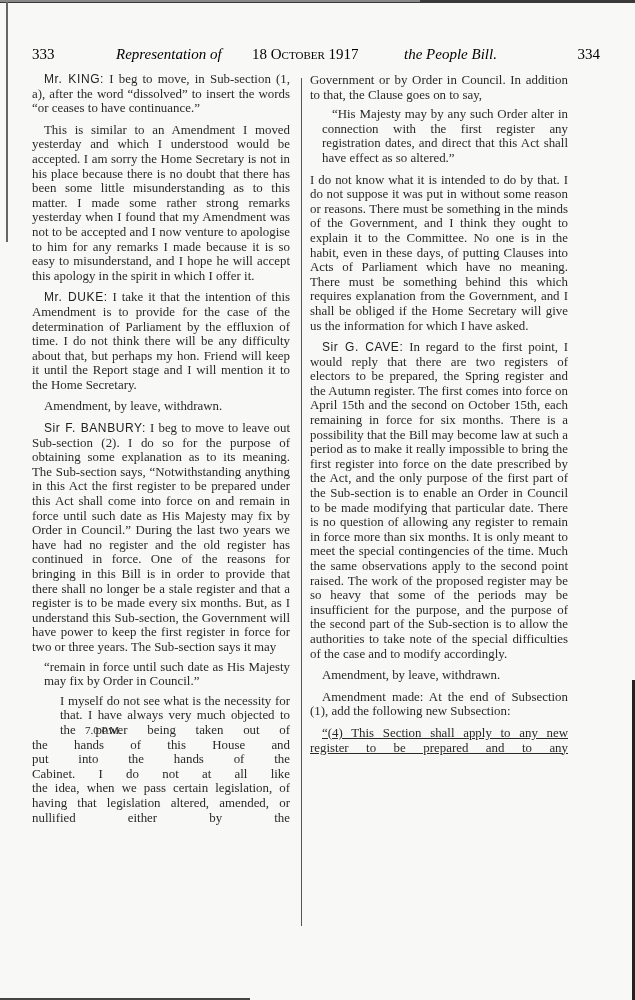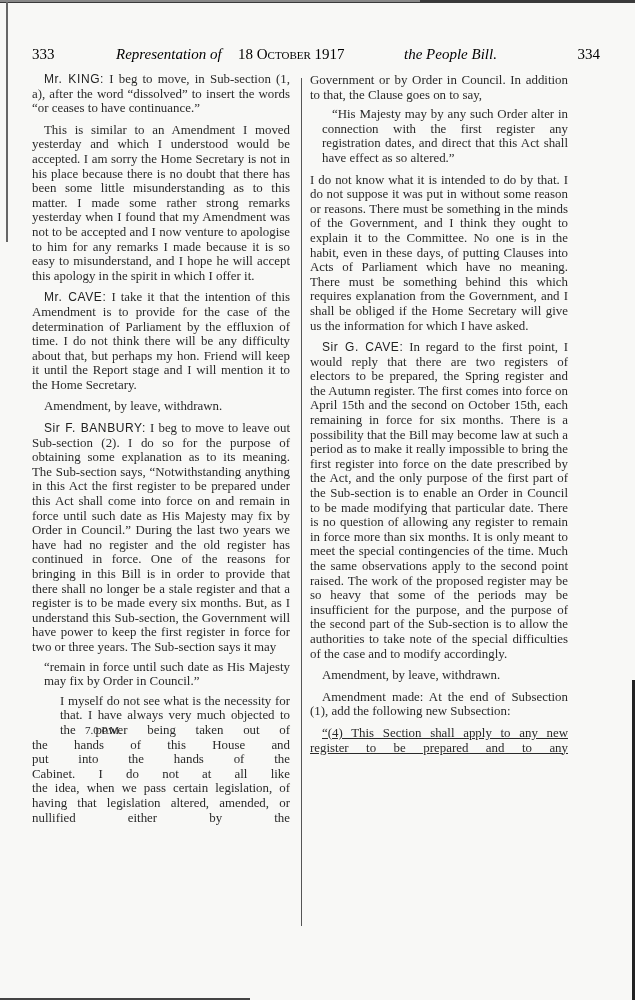--- a/index.html
+++ b/index.html
@@ -15,21 +15,21 @@
   .bottom-edge { position: absolute; left: 0; bottom: 0; width: 250px; height: 2px; background: #444; }
   .right-edge { position: absolute; right: 0; top: 680px; width: 3px; height: 320px; background: #222; }
 
   .header {
     position: absolute; top: 46px; left: 32px; width: 568px; height: 16px;
     font-size: 15px; color: #000000;
   }
   .header span { position: absolute; top: 0; white-space: nowrap; }
   .pn-left { left: 0; }
   .title-left { left: 84px; font-style: italic; }
-  .date { left: 206px; font-variant: small-caps; text-align: center; }
+  .date { left: 220px; font-variant: small-caps; text-align: center; }
   .title-right { left: 372px; font-style: italic; }
   .pn-right { right: 0; }
 
   .col {
     position: absolute; top: 65px; width: 258px;
     font-size: 12.9px; line-height: 14.6px; text-align: justify;
     hyphens: none;
   }
   .col-left { left: 32px; }
   .col-right { left: 310px; top: 66px; }
@@ -60,21 +60,21 @@
   <span class="date">18 October 1917</span>
   <span class="title-right">the People Bill.</span>
   <span class="pn-right">334</span>
 </div>
 
 <div class="rule"></div>
 
 <div class="col col-left">
   <p class="ind"><span class="speaker">Mr. KING:</span><span> I beg to move, in Sub-section (1, a), after the word “dissolved” to insert the words “or ceases to have continuance.”</span></p>
   <p class="ind">This is similar to an Amendment I moved yesterday and which I understood would be accepted. I am sorry the Home Secretary is not in his place because there is no doubt that there has been some little misunderstanding as to this matter. I made some rather strong remarks yesterday when I found that my Amendment was not to be accepted and I now venture to apologise to him for any remarks I made because it is so easy to misunderstand, and I hope he will accept this apology in the spirit in which I offer it.</p>
-  <p class="ind"><span class="speaker">Mr. CAVE:</span><span> I take it that the intention of this Amendment is to provide for the case of the determination of Parliament by the effluxion of time. I do not think there will be any difficulty about that, but perhaps my hon. Friend will keep it until the Report stage and I will mention it to the Home Secretary.</span></p>
+  <p class="ind"><span class="speaker">Mr. DUKE:</span><span> I take it that the intention of this Amendment is to provide for the case of the determination of Parliament by the effluxion of time. I do not think there will be any difficulty about that, but perhaps my hon. Friend will keep it until the Report stage and I will mention it to the Home Secretary.</span></p>
   <p class="procedural">Amendment, by leave, withdrawn.</p>
   <p class="ind"><span class="speaker">Sir F. BANBURY:</span><span> I beg to move to leave out Sub-section (2). I do so for the purpose of obtaining some explanation as to its meaning. The Sub-section says, “Notwithstanding anything in this Act the first register to be prepared under this Act shall come into force on and remain in force until such date as His Majesty may fix by Order in Council.” During the last two years we have had no register and the old register has continued in force. One of the reasons for bringing in this Bill is in order to provide that there shall no longer be a stale register and that a register is to be made every six months. But, as I understand this Sub-section, the Government will have power to keep the first register in force for two or three years. The Sub-section says it may</span></p>
   <p class="quote">“remain in force until such date as His Majesty may fix by Order in Council.”</p>
   <div class="time-block">
     <span style="display:block;text-align:justify;text-align-last:justify;margin-left:28px;">I myself do not see what is the necessity for that. I have always very much objected to the power being taken out of</span>
     <span class="narrow" style="text-align-last:justify;">the hands of this House and</span>
     <span class="narrow" style="text-align-last:justify;">put into the hands of the</span>
     <span class="narrow" style="text-align-last:justify;">Cabinet. I do not at all like</span>
     <span class="time-marker">7.0 P.M.</span>
     <span style="display:block;text-align:justify;text-align-last:justify;">the idea, when we pass certain legislation, of having that legislation altered, amended, or nullified either by the</span>

